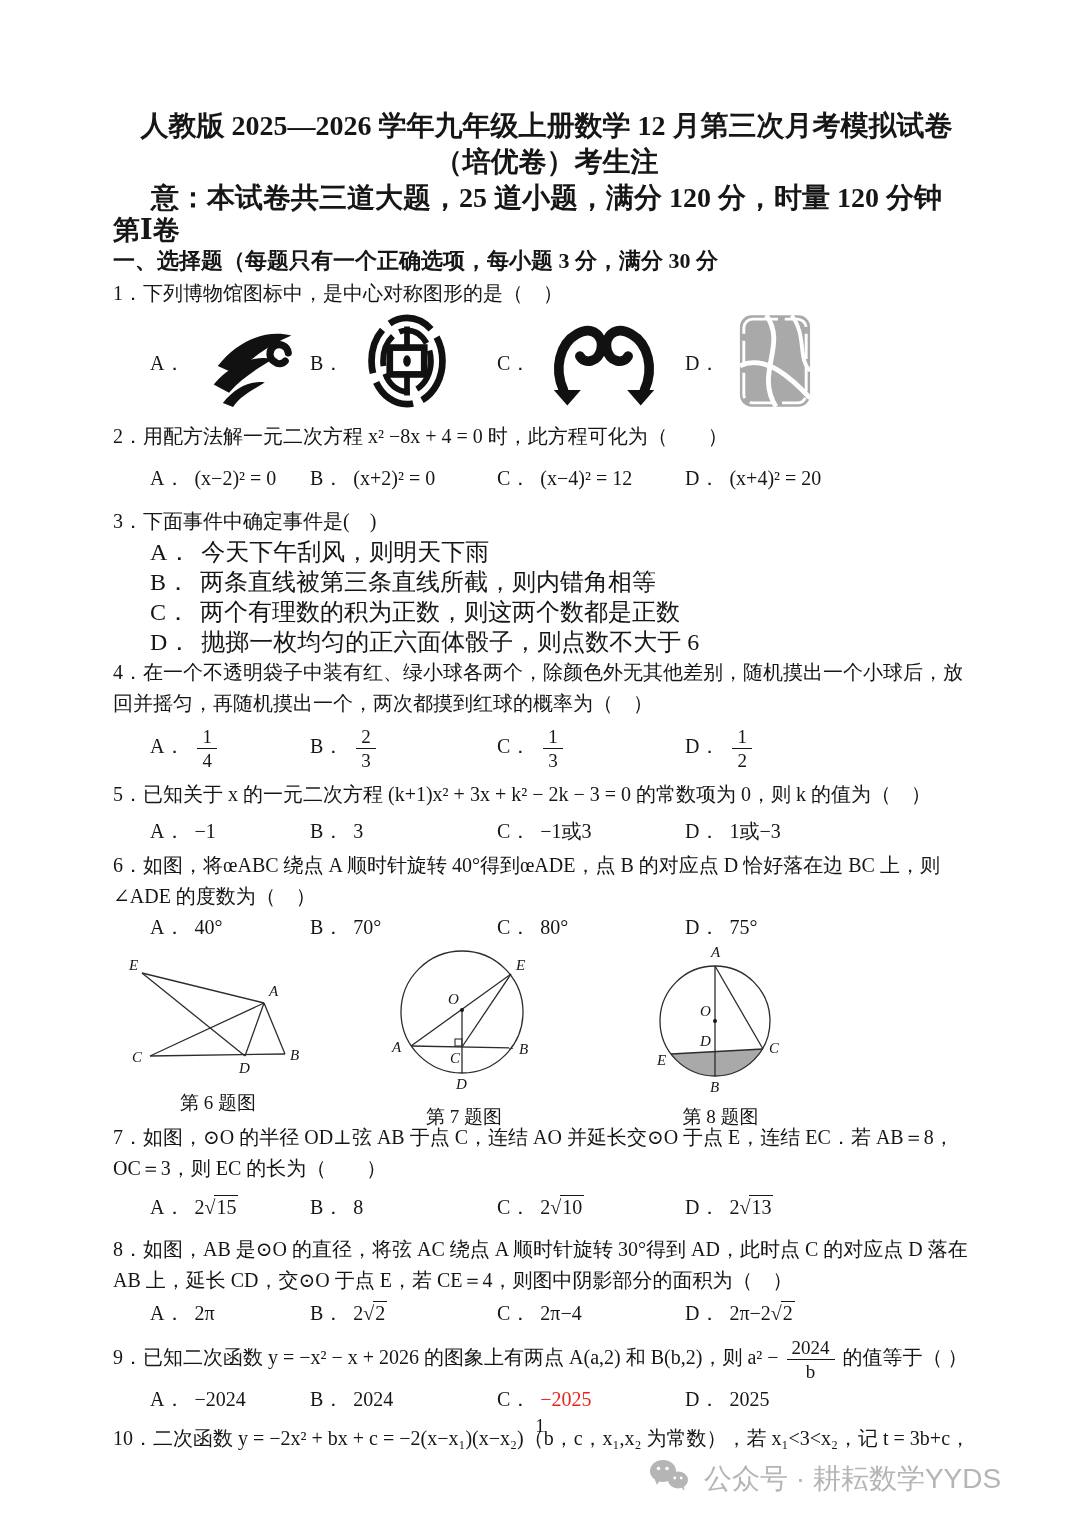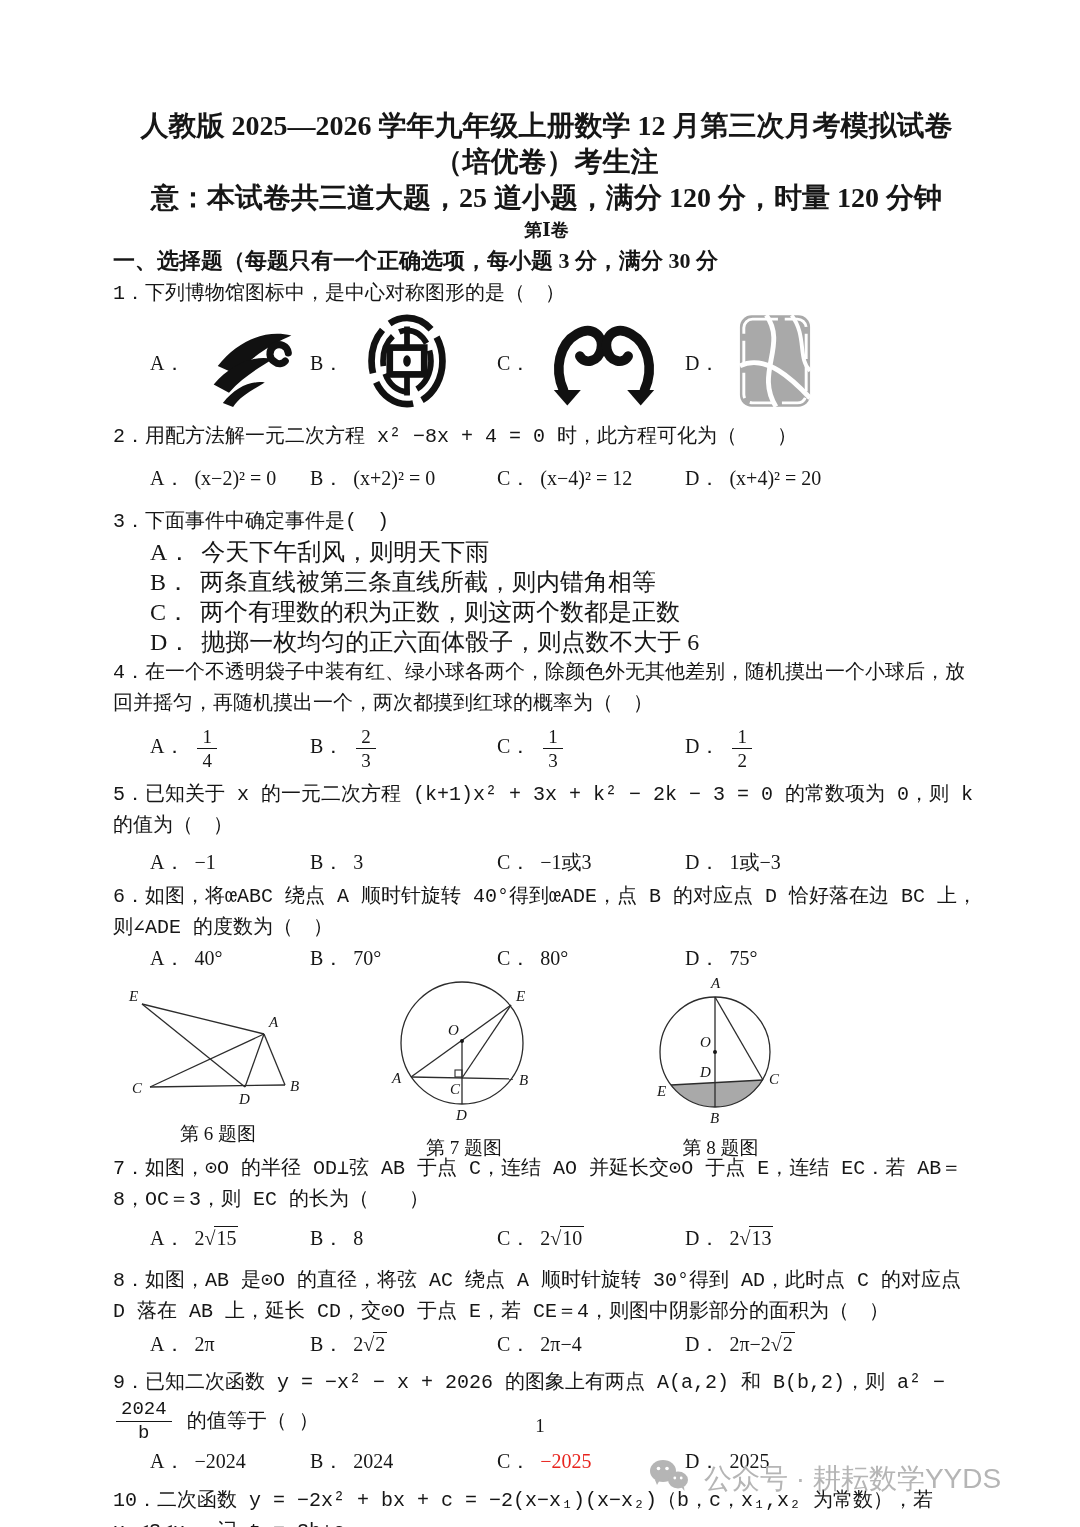--- a/index.html
+++ b/index.html
@@ -1,22 +1,22 @@
 <!DOCTYPE html>
 <html><head>
 <meta charset="utf-8">
 <style>
   html,body{margin:0;padding:0;background:#fff;}
   .page{position:relative;width:1080px;height:1527px;background:#ffffff;overflow:hidden;
         font-family:"Liberation Serif","DejaVu Serif",serif;color:#161616;}
   .content{position:absolute;left:113px;top:108px;width:867px;}
   .title-line{font-size:28px;font-weight:bold;text-align:center;line-height:36px;}
-  .part-heading{font-size:18px;font-weight:bold;text-align:center;line-height:29px;}
+  .part-heading{font-size:27px;font-weight:bold;line-height:29px;}
   .section-heading{font-size:22px;font-weight:bold;line-height:31px;}
-  .stem{font-size:20px;line-height:31px;font-family:Liberation Mono, monospace;}
+  .stem{font-size:20px;line-height:31px;}
   .optrow{display:grid;grid-template-columns:160px 187px 188px 1fr;padding-left:37px;
           font-size:20px;align-items:center;}
   .opt{white-space:nowrap;}
   .olab{margin-right:10px;}
   .vopts{padding-left:37px;font-size:24px;line-height:30px;}
   .frac{display:inline-block;text-align:center;vertical-align:middle;font-size:19px;margin:0 3px;}
   .frac .num{display:block;border-bottom:1.6px solid #161616;padding:0 5px;line-height:23px;}
   .frac .den{display:block;line-height:23px;padding:0 5px;}
   .rtsign{letter-spacing:-1px;}
   .rad{border-top:1.6px solid #161616;padding:0 2px;}

